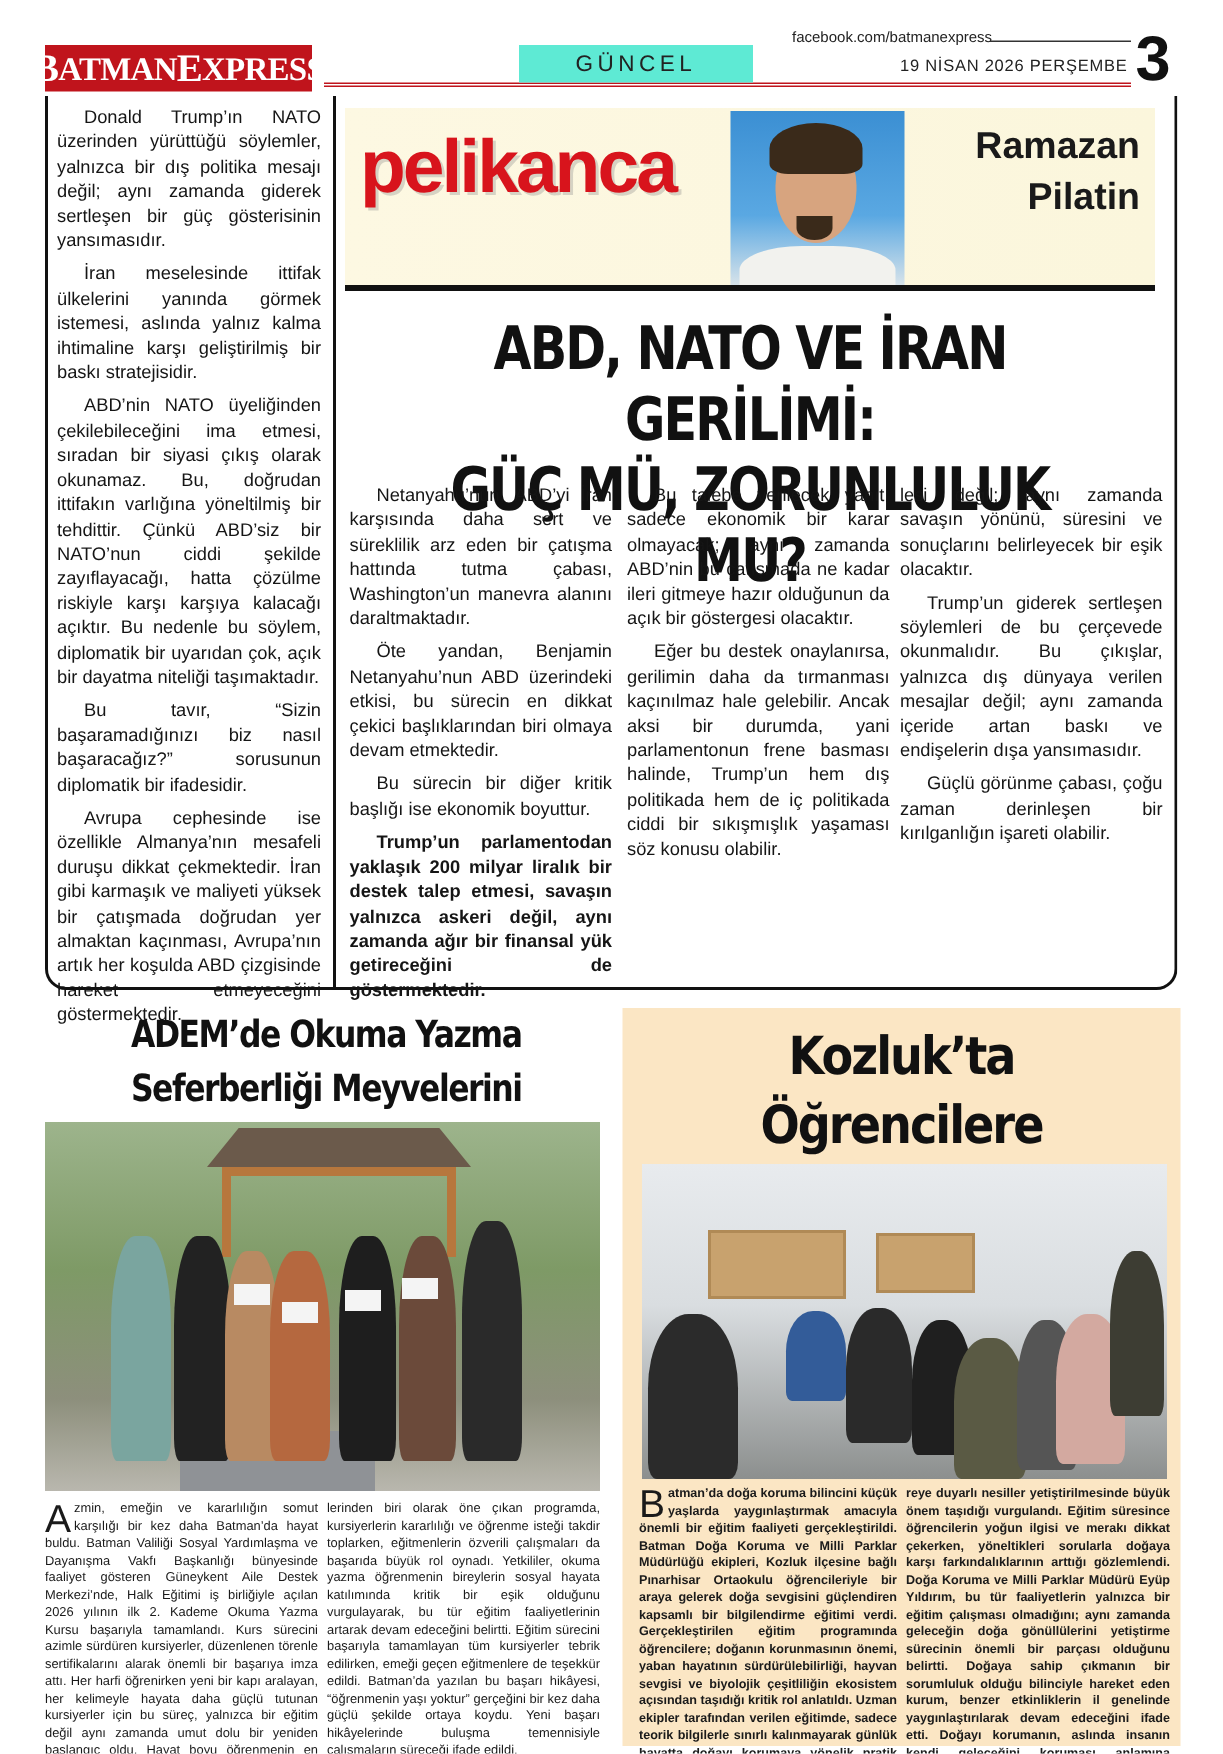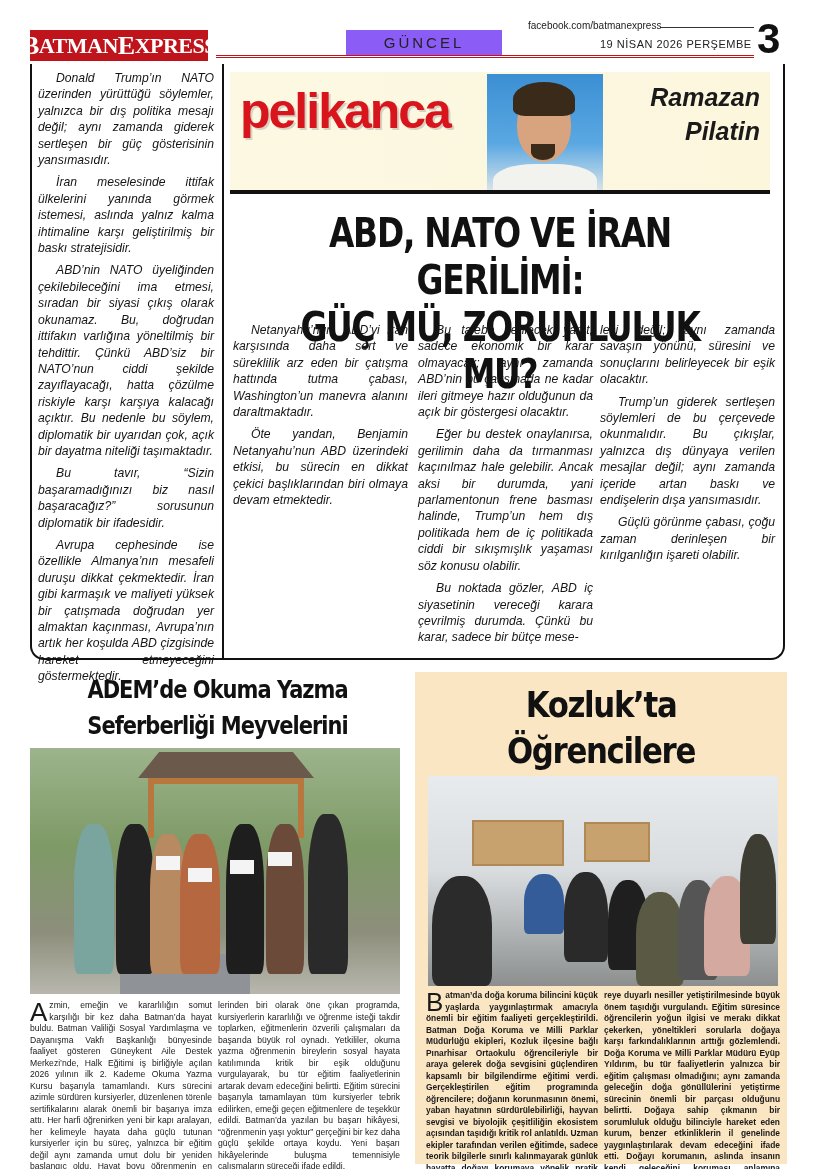--- a/index.html
+++ b/index.html
@@ -3,42 +3,42 @@
 <meta charset="utf-8">
 <style>
   * { box-sizing: border-box; margin: 0; padding: 0; }
   body { width: 815px; height: 1169px; background: #ffffff; font-family: "Liberation Sans", sans-serif; color: #111; position: relative; overflow: hidden; }
   .abs { position: absolute; }
 
   
   .logo { left: 30px; top: 30px; width: 178px; height: 31px; background: #c0141c; color: #fff; font-family: "Liberation Serif", serif; font-weight: bold; font-size: 22px; letter-spacing: -0.5px; display: flex; align-items: center; justify-content: center; }
   .logo .big { font-size: 26px; }
   .hdr-line { left: 216px; top: 55px; width: 538px; height: 3px; border-top: 1px solid #c0141c; border-bottom: 1px solid #c0141c; }
-  .section-tab { left: 346px; top: 30px; width: 156px; height: 25px; background: #8b5cf6; font-size: 15px; letter-spacing: 3px; display: flex; align-items: center; justify-content: center; color: #222; }
+  .section-tab { left: 346px; top: 30px; width: 156px; height: 25px; background: #5eead4; font-size: 15px; letter-spacing: 3px; display: flex; align-items: center; justify-content: center; color: #222; }
   .fb { left: 528px; top: 20px; font-size: 10px; color: #222; font-family: "Liberation Sans Narrow", "Liberation Sans", sans-serif; }
   .fb-line { left: 660px; top: 27px; width: 94px; height: 1px; background: #333; }
   .date { left: 600px; top: 38px; font-size: 11px; letter-spacing: 0.5px; color: #222; }
   .pagenum { left: 757px; top: 18px; font-size: 42px; font-weight: bold; color: #111; line-height: 1; }
 
   
   .frame { left: 30px; top: 64px; width: 755px; height: 596px; border: 2px solid #111; border-top: none; border-radius: 0 0 14px 14px; }
 
   .col-text { font-size: 12.2px; line-height: 16.4px; text-align: justify; hyphens: auto; color: #151515; }
-  .col-text p { text-indent: 18px; margin-bottom: 6px; font-style: italic; }
+  .col-text p { text-indent: 18px; margin-bottom: 6px; }
   .col-text p.bold { font-weight: bold; }
 
   
   .banner { left: 230px; top: 72px; width: 540px; height: 118px; background: linear-gradient(90deg, #fdf8e2 0%, #fbf6dc 100%); }
   .banner-logo { left: 240px; top: 82px; font-size: 50px; font-weight: bold; color: #d8141c; font-family: "Liberation Sans", sans-serif; letter-spacing: -2px; text-shadow: 2px 2px 0 #8a8a8a55; }
   .photo { left: 487px; top: 74px; width: 116px; height: 116px; background: linear-gradient(180deg, #3b8fd3 0%, #5aa8e2 60%, #d7e3ea 100%); overflow: hidden; }
   .photo .head { position: absolute; left: 30px; top: 18px; width: 54px; height: 70px; border-radius: 45% 45% 50% 50%; background: #d7a47f; }
   .photo .hair { position: absolute; left: 26px; top: 8px; width: 62px; height: 34px; border-radius: 50% 50% 20% 20%; background: #3a2a1a; }
   .photo .beard { position: absolute; left: 44px; top: 70px; width: 24px; height: 16px; border-radius: 0 0 50% 50%; background: #3a2a1a; }
   .photo .shirt { position: absolute; left: 6px; top: 90px; width: 104px; height: 40px; border-radius: 40% 40% 0 0; background: #f2f2ee; }
-  .author { left: 620px; top: 80px; width: 140px; text-align: right; font-size: 25px; font-weight: bold; line-height: 34px; color: #1a1a1a; font-style: italic; }
+  .author { left: 620px; top: 80px; width: 140px; text-align: right; font-size: 25px; font-weight: bold; line-height: 34px; color: #1a1a1a; }
   .banner-rule { left: 230px; top: 190px; width: 540px; height: 4px; background: #111; }
 
   .headline { left: 230px; top: 210px; width: 540px; text-align: center; font-size: 40px; font-weight: bold; line-height: 47px; font-family: "DejaVu Sans", sans-serif; letter-spacing: -1.5px; color: #111; transform: scaleX(0.82); transform-origin: center top; }
 
   
   .story-head { font-weight: bold; text-align: center; color: #111; font-family: "DejaVu Sans", sans-serif; }
   .adem-head { left: 20px; top: 672px; width: 395px; font-size: 25px; line-height: 36px; letter-spacing: -1.2px; transform: scaleX(0.84); transform-origin: center top; }
   .kozluk-bg { left: 415px; top: 672px; width: 372px; height: 492px; background: #fbe6c4; }
   .kozluk-head { left: 415px; top: 682px; width: 372px; font-size: 35px; line-height: 46px; letter-spacing: -1.5px; transform: scaleX(0.88); transform-origin: center top; }
 
@@ -98,25 +98,26 @@
 <div class="abs banner-rule"></div>
 
 <div class="abs headline">
   <div>ABD, NATO VE İRAN GERİLİMİ:</div>
   <div>GÜÇ MÜ, ZORUNLULUK MU?</div>
 </div>
 
 <div class="abs col-text" style="left:233px; top:322px; width:175px;">
   <p>Netanyahu’nun, ABD’yi İran karşısında daha sert ve süreklilik arz eden bir çatışma hattında tutma çabası, Washington’un manevra alanını daraltmaktadır.</p>
   <p>Öte yandan, Benjamin Netanyahu’nun ABD üzerindeki etkisi, bu sürecin en dikkat çekici başlıklarından biri olmaya devam etmektedir.</p>
+  <p>Bu sürecin bir diğer kritik başlığı ise ekonomik boyuttur.</p>
+  <p class="bold">Trump’un parlamentodan yaklaşık 200 milyar liralık bir destek talep etmesi, savaşın yalnızca askeri değil, aynı zamanda ağır bir finansal yük getireceğini de göstermektedir.</p>
 </div>
 <div class="abs col-text" style="left:418px; top:322px; width:175px;">
   <p>Bu talebe verilecek yanıt, sadece ekonomik bir karar olmayacak; aynı zamanda ABD’nin bu çatışmada ne kadar ileri gitmeye hazır olduğunun da açık bir göstergesi olacaktır.</p>
   <p>Eğer bu destek onaylanırsa, gerilimin daha da tırmanması kaçınılmaz hale gelebilir. Ancak aksi bir durumda, yani parlamentonun frene basması halinde, Trump’un hem dış politikada hem de iç politikada ciddi bir sıkışmışlık yaşaması söz konusu olabilir.</p>
-  <p>Bu noktada gözler, ABD iç siyasetinin vereceği karara çevrilmiş durumda. Çünkü bu karar, sadece bir bütçe mese-</p>
 </div>
 <div class="abs col-text" style="left:600px; top:322px; width:175px;">
   <p style="text-indent:0">lesi değil; aynı zamanda savaşın yönünü, süresini ve sonuçlarını belirleyecek bir eşik olacaktır.</p>
   <p>Trump’un giderek sertleşen söylemleri de bu çerçevede okunmalıdır. Bu çıkışlar, yalnızca dış dünyaya verilen mesajlar değil; aynı zamanda içeride artan baskı ve endişelerin dışa yansımasıdır.</p>
   <p>Güçlü görünme çabası, çoğu zaman derinleşen bir kırılganlığın işareti olabilir.</p>
 </div>
 
 <div class="abs story-head adem-head">
   <div>ADEM’de Okuma Yazma</div>
   <div>Seferberliği Meyvelerini Veriyor</div>

